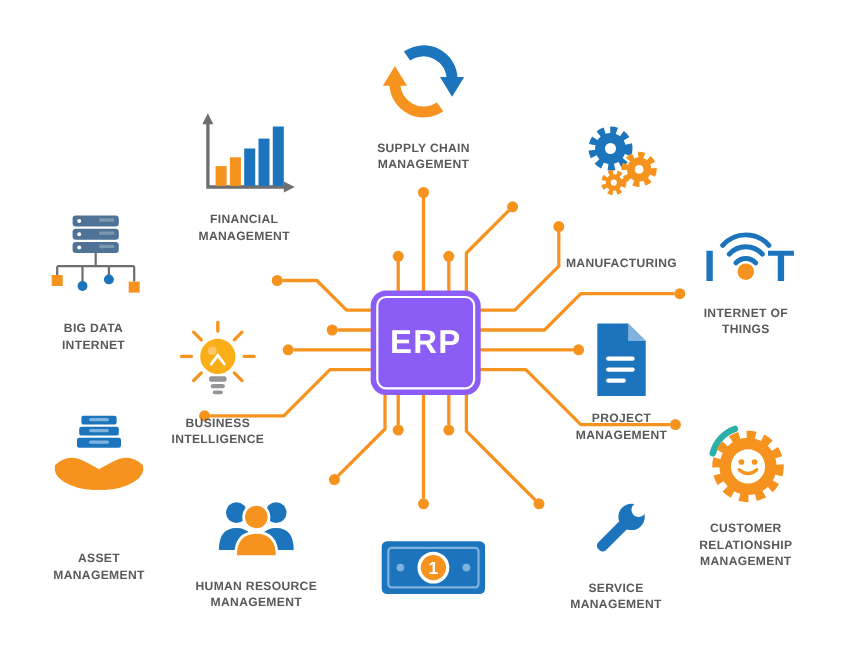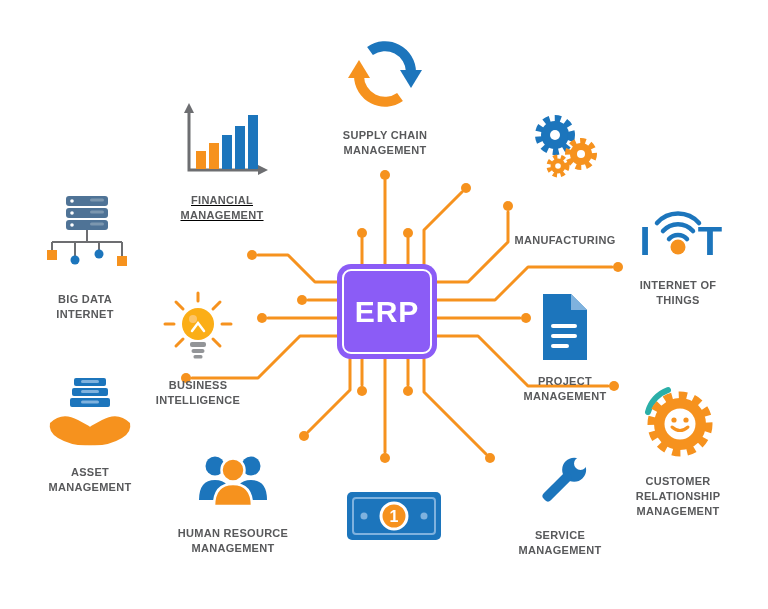--- a/index.html
+++ b/index.html
@@ -75,21 +75,21 @@
   <div class="module" style="left:320px; top:28px; width:130px;">
     <svg width="95" height="92" viewBox="0 0 95 92">
       <path d="M 32,23 A 26,26 0 0 1 73,44" stroke="#1C75BC" stroke-width="10" fill="none"></path>
       <polygon points="62,42 84,42 73,60" fill="#1C75BC"></polygon>
       <path d="M 62,69 A 26,26 0 0 1 21,48" stroke="#F6921E" stroke-width="10" fill="none"></path>
       <polygon points="10,50 32,50 21,32" fill="#F6921E"></polygon>
     </svg>
     <div class="label" style="width:130px;">SUPPLY CHAIN MANAGEMENT</div>
   </div>
 
-  <div class="module" style="left:147px; top:100px; width:150px;text-decoration:underline;">
+  <div class="module" style="left:147px; top:100px; width:150px;">
     <svg width="95" height="85" viewBox="0 0 95 85">
       <path d="M 14,10 V 70 H 86" stroke="#6D6E71" stroke-width="3" fill="none"></path>
       <polygon points="9,13 14,3 19,13" fill="#6D6E71"></polygon>
       <polygon points="83,65 93,70 83,75" fill="#6D6E71"></polygon>
       <rect x="21" y="51" width="10" height="18" fill="#F6921E"></rect>
       <rect x="34" y="43" width="10" height="26" fill="#F6921E"></rect>
       <rect x="47" y="35" width="10" height="34" fill="#1C75BC"></rect>
       <rect x="60" y="26" width="10" height="43" fill="#1C75BC"></rect>
       <rect x="73" y="15" width="10" height="54" fill="#1C75BC"></rect>
     </svg>
@@ -183,21 +183,21 @@
     <svg width="72" height="78" viewBox="0 0 72 78">
       <path d="M 14,6 H 42 L 58,22 V 72 H 14 Z" fill="#1C75BC"></path>
       <path d="M 42,6 L 58,22 H 42 Z" fill="#7FB2DE"></path>
       <rect x="22" y="36" width="26" height="4" rx="2" fill="#ffffff"></rect>
       <rect x="22" y="46" width="26" height="4" rx="2" fill="#ffffff"></rect>
       <rect x="22" y="56" width="18" height="4" rx="2" fill="#ffffff"></rect>
     </svg>
     <div class="label" style="width:110px;text-align:center;">PROJECT MANAGEMENT</div>
   </div>
 
-  <div class="module" style="left:30px; top:375px; width:120px;">
+  <div class="module" style="left:30px; top:375px; width:120px;gap:36px;">
     <svg width="90" height="82" viewBox="0 0 90 82">
       <rect x="29" y="3" width="32" height="8" rx="2" fill="#1C75BC"></rect>
       <rect x="27" y="13" width="36" height="8" rx="2" fill="#1C75BC"></rect>
       <rect x="25" y="23" width="40" height="9" rx="2" fill="#1C75BC"></rect>
       <rect x="36" y="5" width="18" height="3" rx="1.5" fill="#7FB2DE"></rect>
       <rect x="36" y="15" width="18" height="3" rx="1.5" fill="#7FB2DE"></rect>
       <rect x="36" y="25.5" width="18" height="3" rx="1.5" fill="#7FB2DE"></rect>
       <path d="M 5,48 Q 17,36 33,45 L 44,51 Q 47,53 47,57 L 47,70 Q 28,72 13,63 Q 3,57 5,48 Z" fill="#F6921E"></path>
       <g transform="translate(90,0) scale(-1,1)">
         <path d="M 5,48 Q 17,36 33,45 L 44,51 Q 47,53 47,57 L 47,70 Q 28,72 13,63 Q 3,57 5,48 Z" fill="#F6921E"></path>

